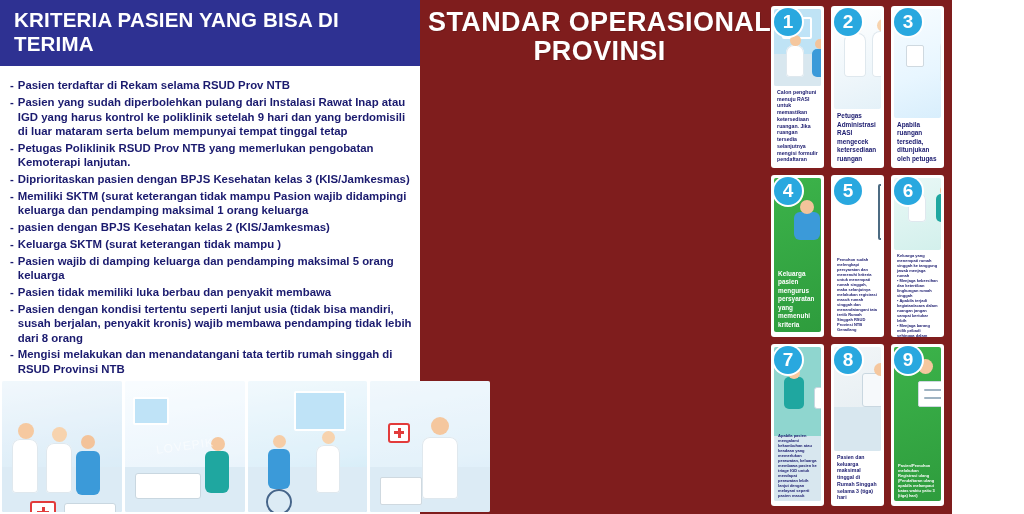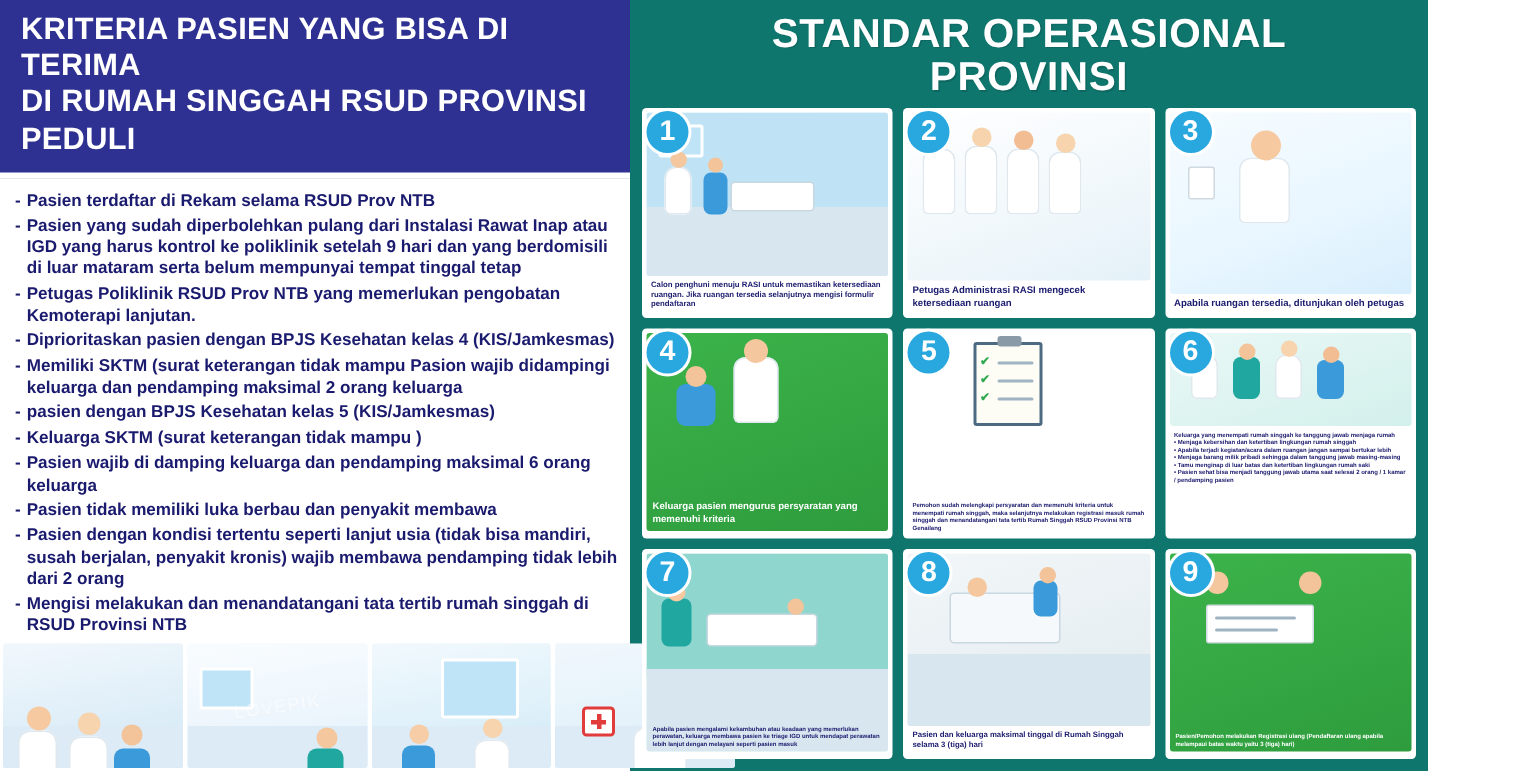--- a/index.html
+++ b/index.html
@@ -98,24 +98,24 @@
     position:absolute; background:#bfe3f7; border:2px solid #ffffff; border-radius:2px;
   }
   .watermark {
     position:absolute; left:50%; top:50%; transform:translate(-50%,-50%) rotate(-8deg);
     color:rgba(255,255,255,0.55); font-size:12px; letter-spacing:1px; white-space:nowrap;
   }
 
   
   .right {
     width: 532px; height: 514px;
-    background: #0f766e;
+    background: #7f1d1d;
     padding: 6px 8px 8px 8px;
     display: flex;
-    flex-direction: column;
+    flex-direction: row;
   }
   .right-title {
     color: #ffffff;
     font-size: 27px;
     font-weight: bold;
     text-align: center;
     line-height: 1.08;
     letter-spacing: 0.4px;
     text-shadow: 1px 1px 0 rgba(0,0,0,0.12);
     padding: 2px 0 6px 0;
@@ -201,64 +201,63 @@
 </head>
 <body>
 
 <div class="page">
 
   <div class="left">
 
     <div class="left-header">
       <h1>
         <span>KRITERIA PASIEN YANG BISA DI TERIMA</span><br>
-        <span>DI RUMAH SINGGAH RSUD PROVINSI PEDULI</span>
       </h1>
     </div>
 
     <div class="left-body">
       <div class="crit-item">
           <span class="crit-dash">-</span>
           <span class="crit-text">Pasien terdaftar di Rekam selama RSUD Prov NTB</span>
         </div>
       <div class="crit-item">
           <span class="crit-dash">-</span>
           <span class="crit-text">Pasien yang sudah diperbolehkan pulang dari Instalasi Rawat Inap atau IGD yang harus kontrol ke poliklinik setelah 9 hari dan yang berdomisili di luar mataram serta belum mempunyai tempat tinggal tetap</span>
         </div>
       <div class="crit-item">
           <span class="crit-dash">-</span>
           <span class="crit-text">Petugas Poliklinik RSUD Prov NTB yang memerlukan pengobatan Kemoterapi lanjutan.</span>
         </div>
       <div class="crit-item">
           <span class="crit-dash">-</span>
-          <span class="crit-text">Diprioritaskan pasien dengan BPJS Kesehatan kelas 4 (KIS/Jamkesmas)</span>
-        </div>
-      <div class="crit-item">
-          <span class="crit-dash">-</span>
-          <span class="crit-text">Memiliki SKTM (surat keterangan tidak mampu Pasion wajib didampingi keluarga dan pendamping maksimal 2 orang keluarga</span>
-        </div>
-      <div class="crit-item">
-          <span class="crit-dash">-</span>
-          <span class="crit-text">pasien dengan BPJS Kesehatan kelas 5 (KIS/Jamkesmas)</span>
+          <span class="crit-text">Diprioritaskan pasien dengan BPJS Kesehatan kelas 3 (KIS/Jamkesmas)</span>
+        </div>
+      <div class="crit-item">
+          <span class="crit-dash">-</span>
+          <span class="crit-text">Memiliki SKTM (surat keterangan tidak mampu Pasion wajib didampingi keluarga dan pendamping maksimal 1 orang keluarga</span>
+        </div>
+      <div class="crit-item">
+          <span class="crit-dash">-</span>
+          <span class="crit-text">pasien dengan BPJS Kesehatan kelas 2 (KIS/Jamkesmas)</span>
         </div>
       <div class="crit-item">
           <span class="crit-dash">-</span>
           <span class="crit-text">Keluarga SKTM (surat keterangan tidak mampu )</span>
         </div>
       <div class="crit-item">
           <span class="crit-dash">-</span>
-          <span class="crit-text">Pasien wajib di damping keluarga dan pendamping maksimal 6 orang keluarga</span>
+          <span class="crit-text">Pasien wajib di damping keluarga dan pendamping maksimal 5 orang keluarga</span>
         </div>
       <div class="crit-item">
           <span class="crit-dash">-</span>
           <span class="crit-text">Pasien tidak memiliki luka berbau dan penyakit membawa</span>
         </div>
       <div class="crit-item">
           <span class="crit-dash">-</span>
-          <span class="crit-text">Pasien dengan kondisi tertentu seperti lanjut usia (tidak bisa mandiri, susah berjalan, penyakit kronis) wajib membawa pendamping tidak lebih dari 2 orang</span>
+          <span class="crit-text">Pasien dengan kondisi tertentu seperti lanjut usia (tidak bisa mandiri, susah berjalan, penyakit kronis) wajib membawa pendamping tidak lebih dari 8 orang</span>
         </div>
       <div class="crit-item">
           <span class="crit-dash">-</span>
           <span class="crit-text">Mengisi melakukan dan menandatangani tata tertib rumah singgah di RSUD Provinsi NTB</span>
         </div>
     </div>
 
     <div class="photo-strip">
 
       <div class="photo p1">

